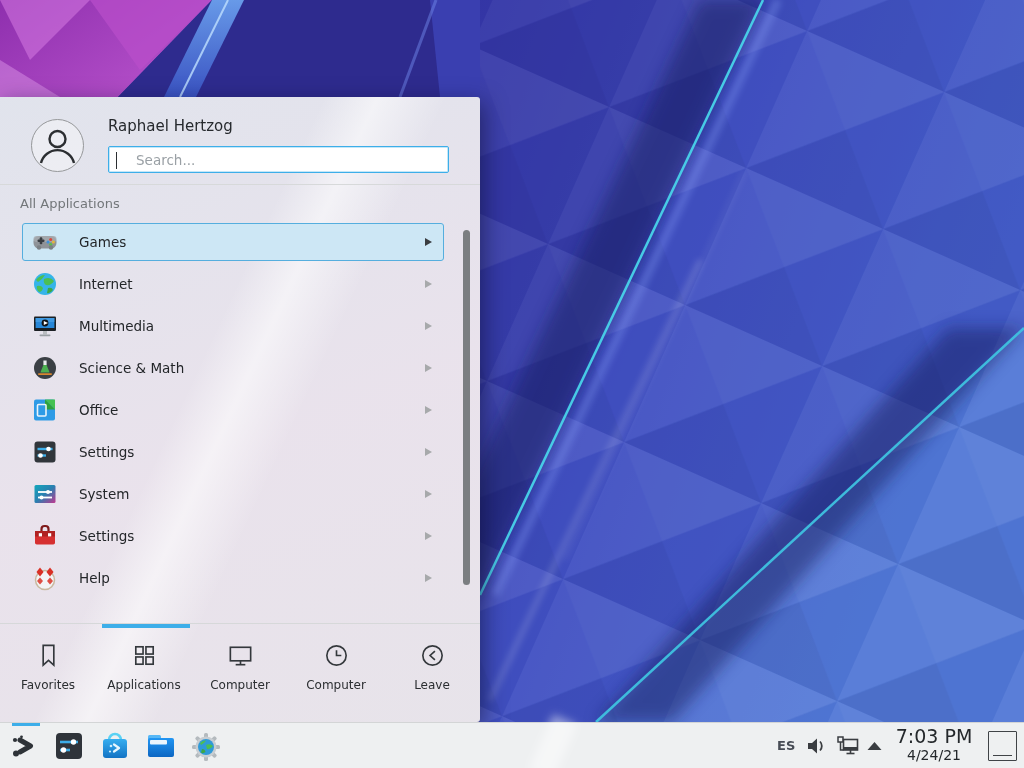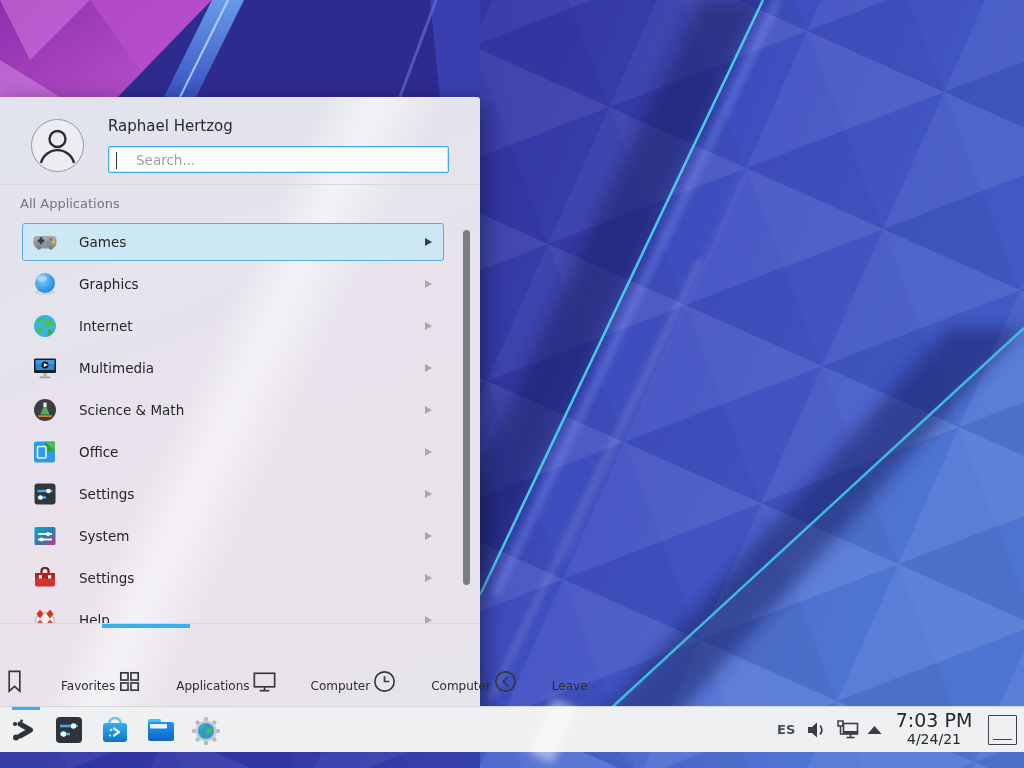--- a/index.html
+++ b/index.html
@@ -30,25 +30,25 @@
   .app-row.selected .hl{display:block;position:absolute;left:22px;right:36px;top:2px;bottom:2px;background:#cde7f5;border:1px solid #55aede;border-radius:3px;}
   .app-row .cat-icon{position:absolute;left:32px;top:8px;width:26px;height:26px;}
   .app-row .label{position:absolute;left:79px;top:0;height:42px;line-height:42px;font-size:13.5px;color:#232629;}
   .app-row .arrow{position:absolute;right:48px;top:17px;width:0;height:0;border-left:7px solid #a7a9ab;border-top:4.5px solid transparent;border-bottom:4.5px solid transparent;}
   .app-row.selected .arrow{border-left-color:#3a3d40;}
 
   .scrollbar-thumb{position:absolute;right:10px;top:133px;width:7px;height:355px;background:#7b7e81;border-radius:4px;}
 
   .tabbar{position:absolute;left:0;bottom:0;width:100%;height:99px;border-top:1px solid #d6d8d9;display:flex;}
   .tab-indicator{position:absolute;left:102px;top:0;width:88px;height:4px;background:#3daee9;}
-  .tab{flex:1;display:flex;flex-direction:row;align-items:center;padding-top:17px;gap:32px;}
+  .tab{flex:1;display:flex;flex-direction:column;align-items:center;padding-top:17px;}
   .tab .tab-label{margin-top:8px;font-size:12px;color:#2b2e31;}
 
   
-  #taskbar{position:absolute;left:0;bottom:16px;width:1024px;height:46px;background:#eef0f1;border-top:1px solid #d3d5d6;}
+  #taskbar{position:absolute;left:0;bottom:0;width:1024px;height:46px;background:#eef0f1;border-top:1px solid #d3d5d6;}
   #taskbar .streak{position:absolute;left:540px;top:-6px;width:26px;height:60px;background:rgba(255,255,255,.45);transform:rotate(24deg);filter:blur(4px);}
   .task-active-line{position:absolute;left:12px;top:0;width:28px;height:3px;background:#3daee9;}
   .tb-icon{position:absolute;top:7px;width:32px;height:32px;}
   .tray-label{position:absolute;left:777px;top:0;height:46px;line-height:46px;font-size:13px;font-weight:bold;color:#474c55;}
   .tray-icon{position:absolute;}
   .clock{position:absolute;left:888px;top:3px;width:92px;text-align:center;color:#24282b;cursor:default;}
   .clock .time{font-size:19px;line-height:21px;}
   .clock .date{font-size:14px;line-height:17px;}
   .show-desktop{position:absolute;left:988px;top:8px;width:29px;height:30px;border:1.6px solid #3f4347;border-radius:1px;}
   .show-desktop i{position:absolute;left:4px;right:4px;bottom:4px;height:0;border-top:1.6px solid #3f4347;}
@@ -152,37 +152,20 @@
             <circle cx="21.4" cy="13" r="1.5" fill="#e3b73c"></circle>
           <circle cx="16" cy="13" r="1.5" fill="#3f8fd8"></circle>
             <circle cx="18.7" cy="15.4" r="1.5" fill="#57c04a"></circle>
           <circle cx="7" cy="18.5" r="2.2" fill="#7b8085"></circle>
             <circle cx="19" cy="18.5" r="2.2" fill="#7b8085"></circle>
         </svg>
         <span class="label">Games</span>
         <span class="arrow"></span>
       </div>
 
-      <div class="app-row">
-
-        <svg class="cat-icon" viewBox="0 0 26 26">
-          <defs>
-              <radialGradient id="sphG" cx="0.35" cy="0.3" r="0.9">
-            <stop offset="0" stop-color="#8ecdf4"></stop>
-                <stop offset="0.55" stop-color="#3da0e8"></stop>
-                <stop offset="1" stop-color="#1a78c8"></stop>
-          </radialGradient>
-            </defs>
-          <ellipse cx="13" cy="21" rx="10" ry="3" fill="#c9ced2" opacity="0.8"></ellipse>
-          <circle cx="13" cy="12" r="10" fill="url(#sphG)"></circle>
-          <ellipse cx="10" cy="7.5" rx="5" ry="3.2" fill="#bfe2f8" opacity="0.6"></ellipse>
-        </svg>
-        <span class="label">Graphics</span>
-        <span class="arrow"></span>
-      </div>
 
       <div class="app-row">
 
         <svg class="cat-icon" viewBox="0 0 26 26">
           <circle cx="13" cy="13" r="11" fill="#35b4e8"></circle>
           <path d="M4,9 Q8,4 13,4 Q10,9 6,11 Z" fill="#4cbf52"></path>
           <path d="M12,8 Q18,5 22,10 Q19,15 14,14 Q11,12 12,8 Z" fill="#4cbf52"></path>
           <path d="M5,15 Q9,14 11,17 Q10,21 7,21 Q4,18 5,15 Z" fill="#4cbf52"></path>
           <path d="M16,17 Q20,16 21,19 Q18,23 15,22 Z" fill="#3da845"></path>
         </svg>

